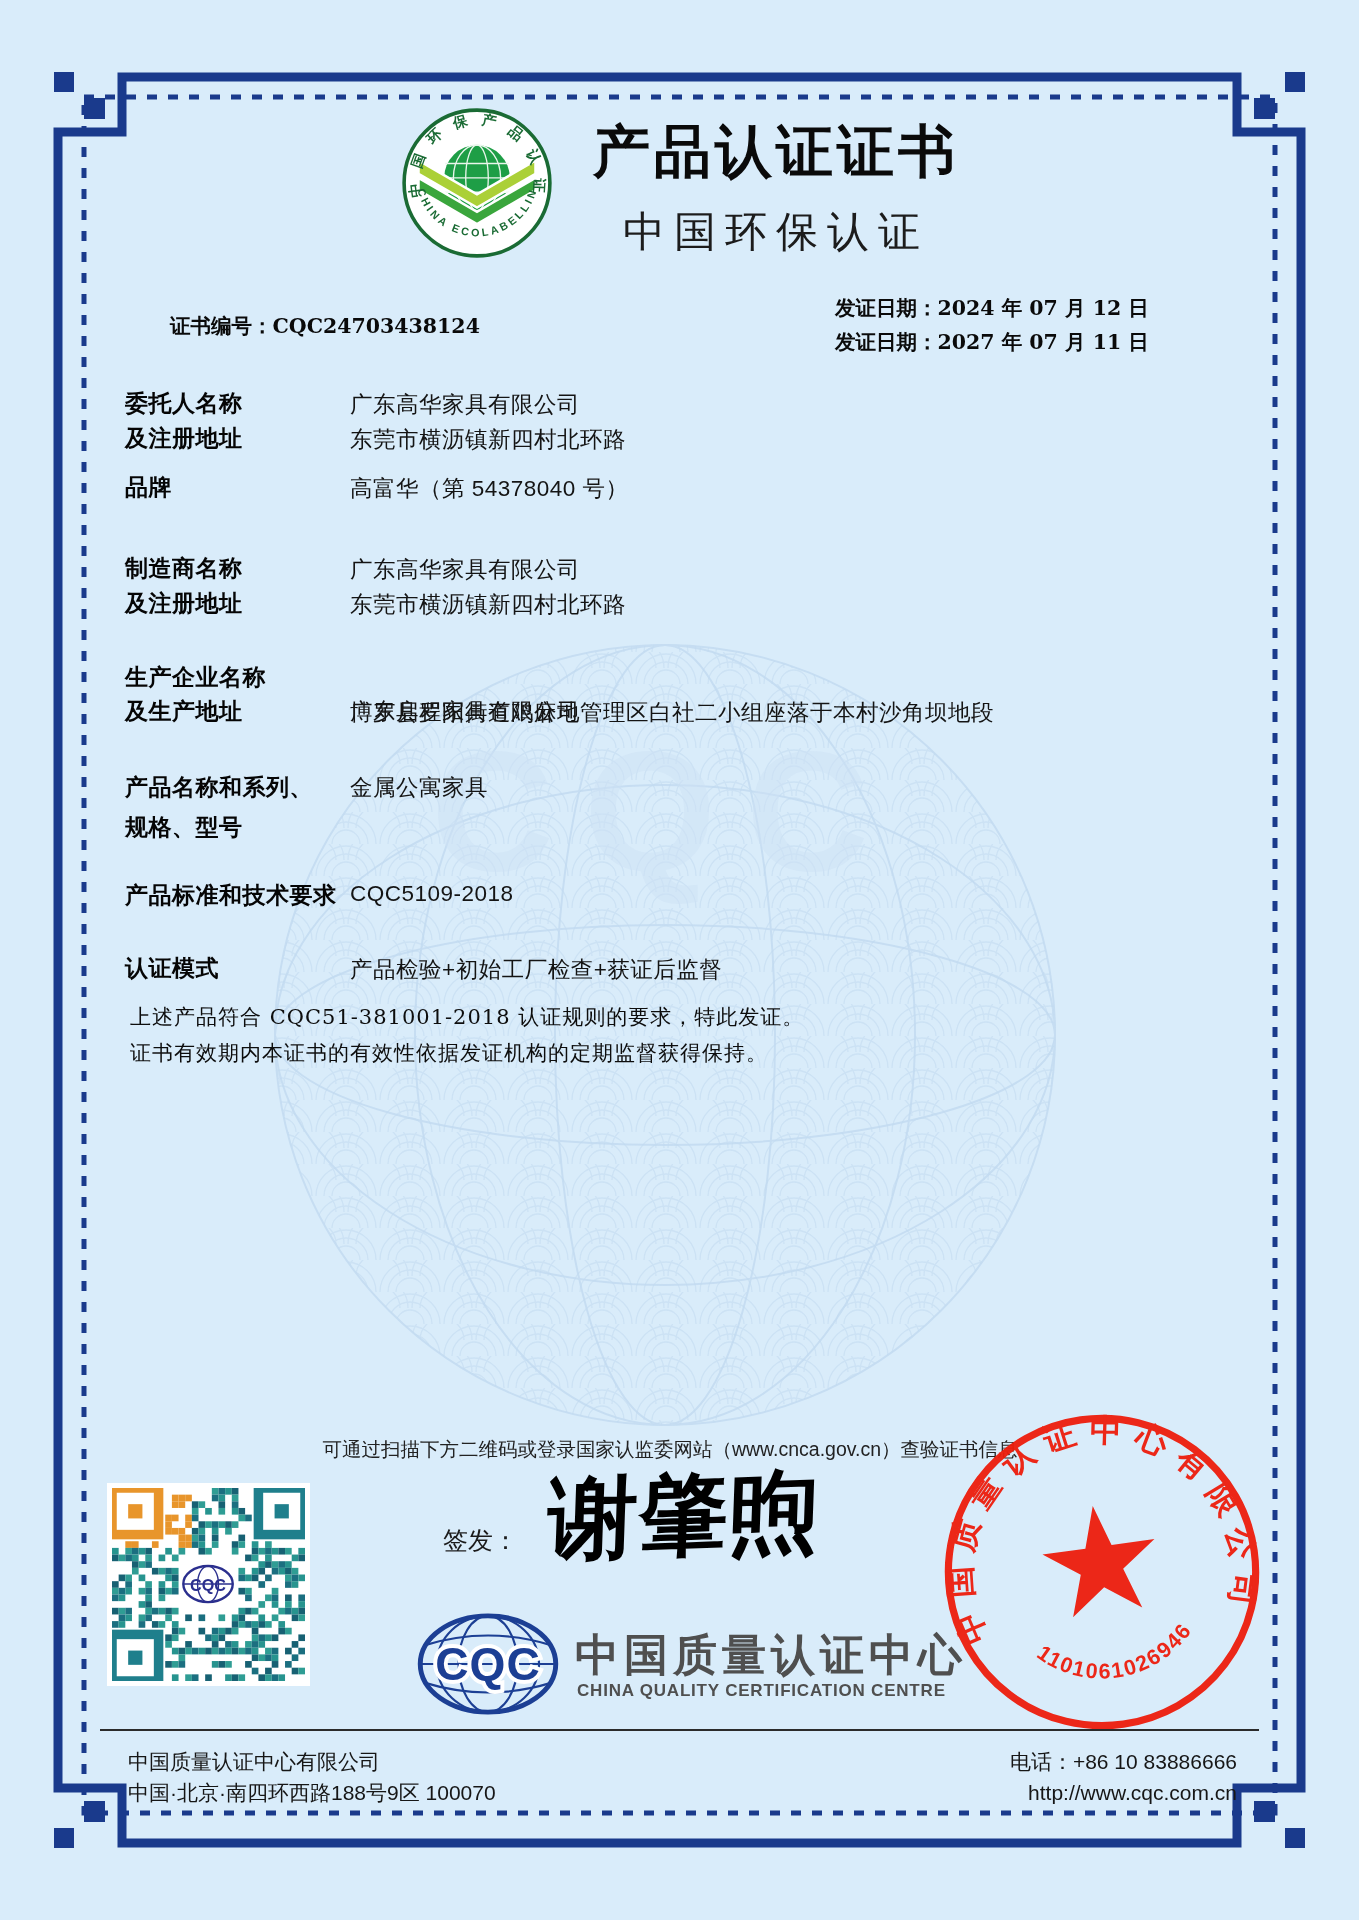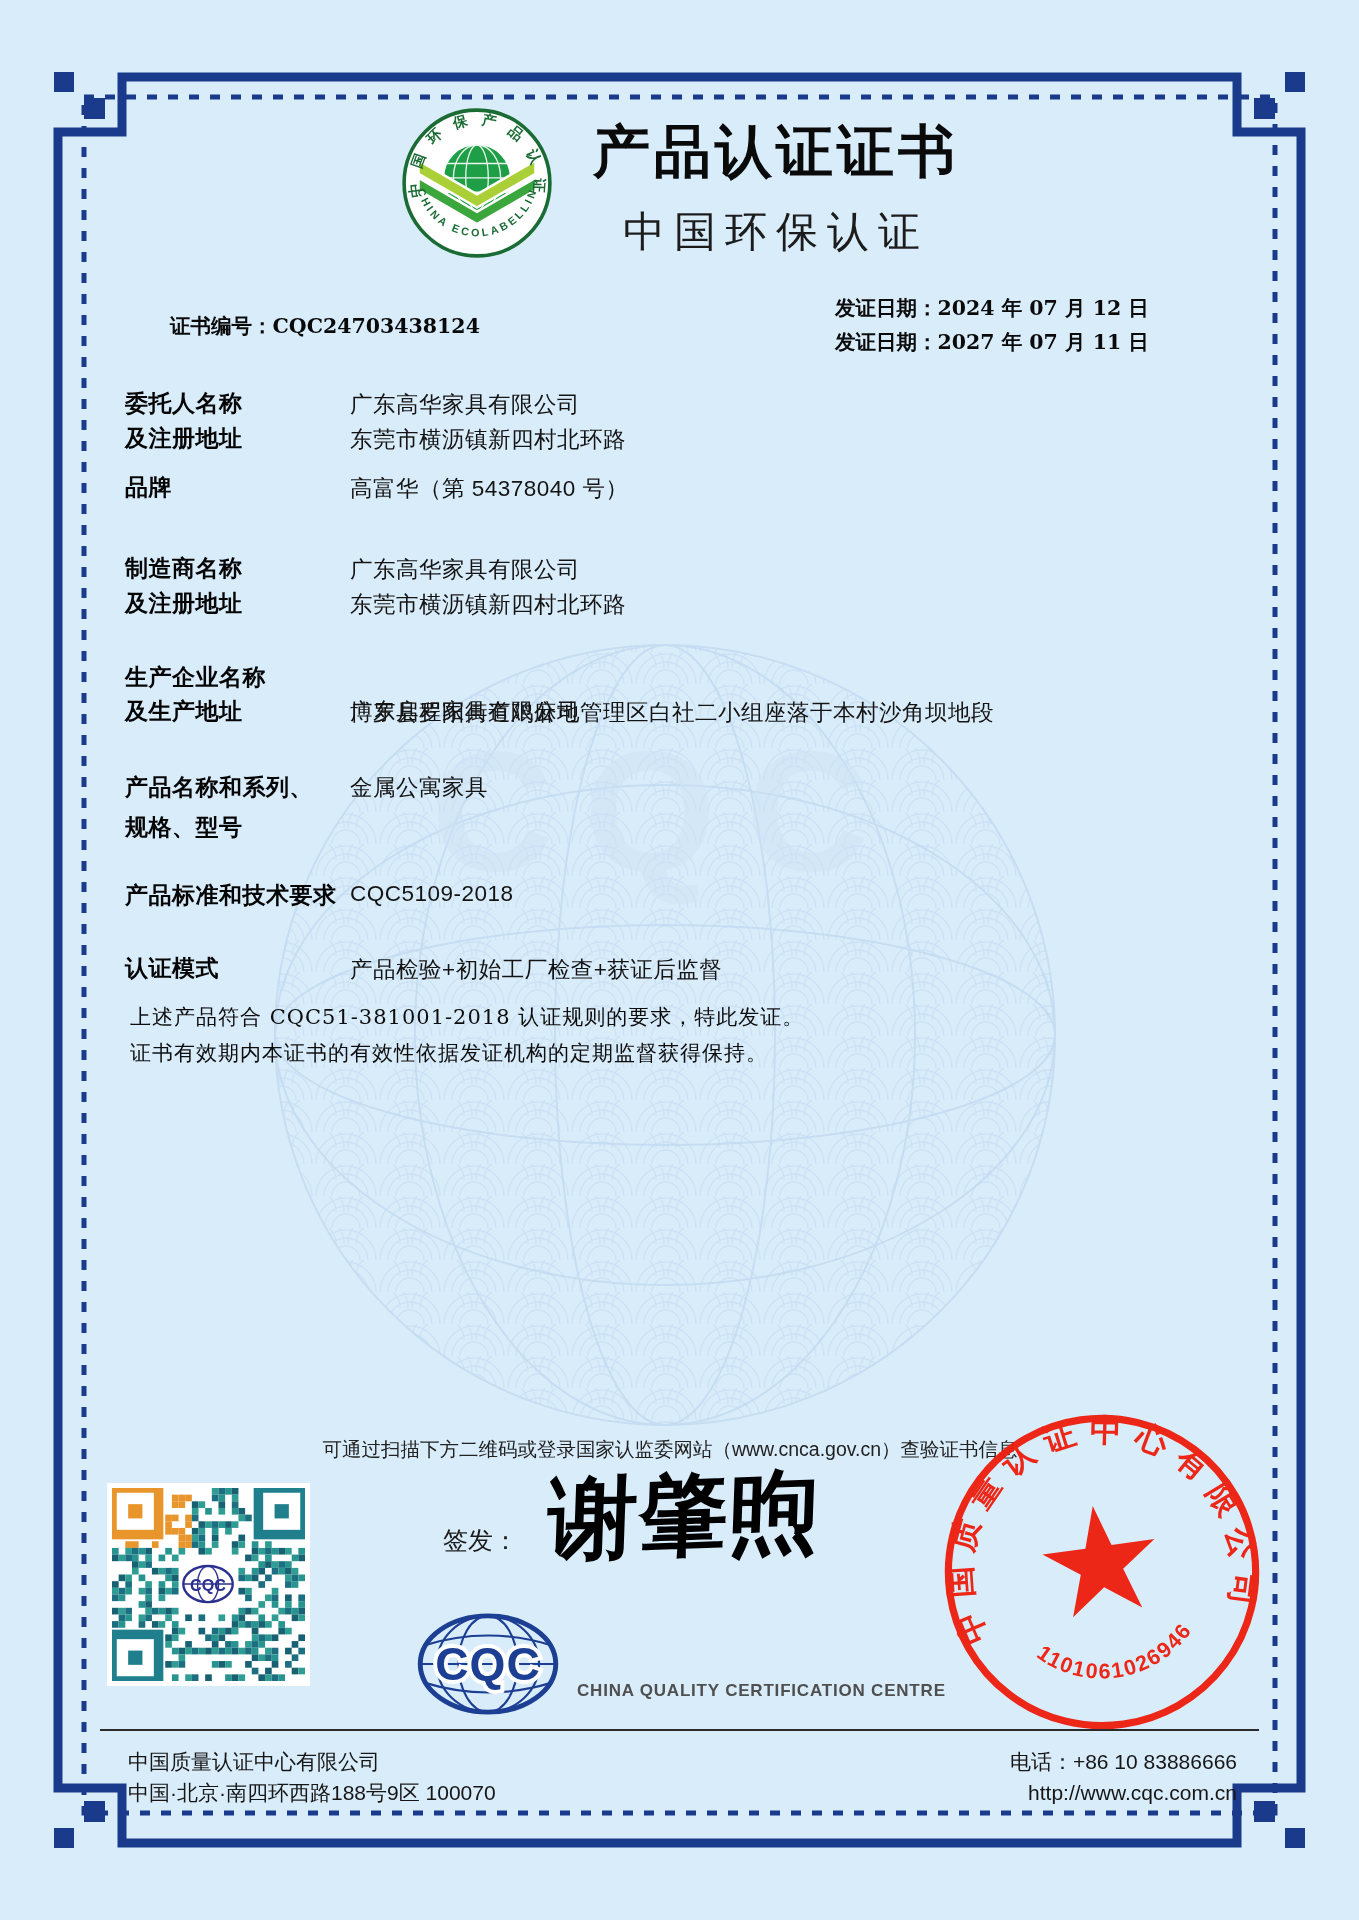--- a/index.html
+++ b/index.html
@@ -477,20 +477,21 @@
     <ellipse cx="75" cy="55" rx="69" ry="49" fill="none" stroke="#1c3f94" stroke-width="5"></ellipse>
     <g fill="none" stroke="#1c3f94" stroke-width="2.2">
       <ellipse cx="75" cy="55" rx="30" ry="49"></ellipse>
       <ellipse cx="75" cy="55" rx="52" ry="49"></ellipse>
       <path d="M10,36 Q75,16 140,36"></path>
       <path d="M10,74 Q75,94 140,74"></path>
       <line x1="6" y1="55" x2="144" y2="55"></line>
     </g>
     <text x="75" y="71" text-anchor="middle" font-size="47" font-weight="900" letter-spacing="1" fill="#1c3f94" stroke="#ffffff" stroke-width="8" style="paint-order:stroke" font-family="Liberation Sans, sans-serif">CQC</text>
   </svg>
+  <div class="abs cqc-cn">中国质量认证中心</div>
   <div class="abs cqc-en">CHINA QUALITY CERTIFICATION CENTRE</div>
 
   <svg class="abs seal" viewBox="0 0 330 330">
     <circle cx="165" cy="165" r="150" fill="none" stroke="#ee1d0c" stroke-width="7"></circle>
     <defs>
       <path id="sealArc" d="M 47,215 A 128,128 0 1 1 283,215"></path>
       <path id="sealNum" d="M 88,236 A 106,106 0 0 0 242,236"></path>
     </defs>
     <text font-size="31" font-weight="bold" fill="#ee1d0c" font-family="Liberation Sans, sans-serif">
       <textPath href="#sealArc" startOffset="2" textLength="500" lengthAdjust="spacing">中国质量认证中心有限公司</textPath>

